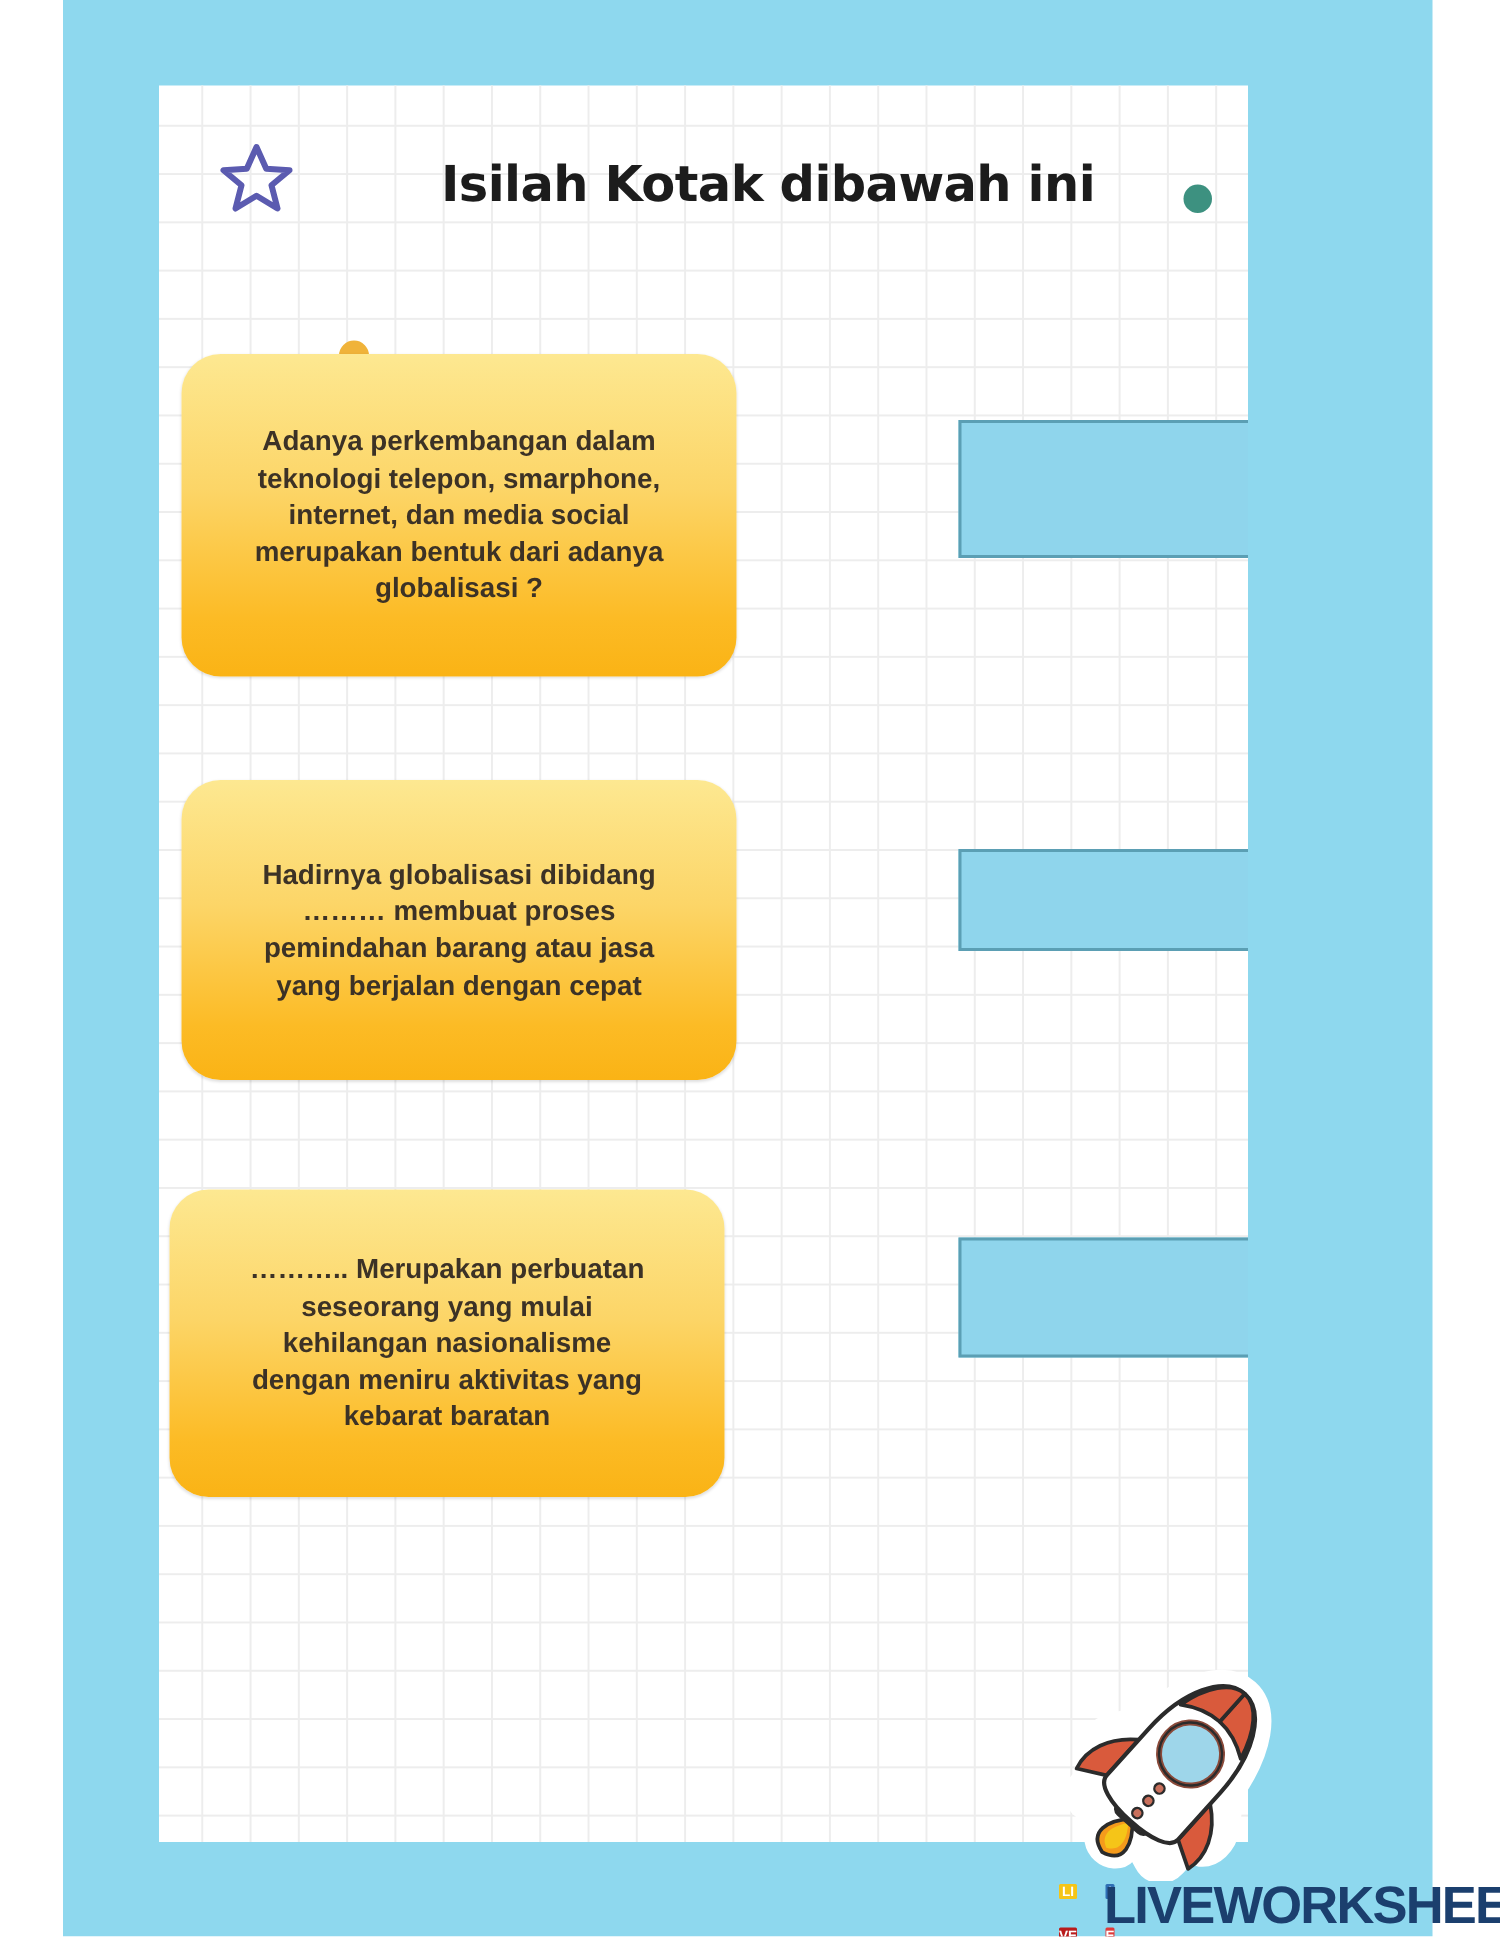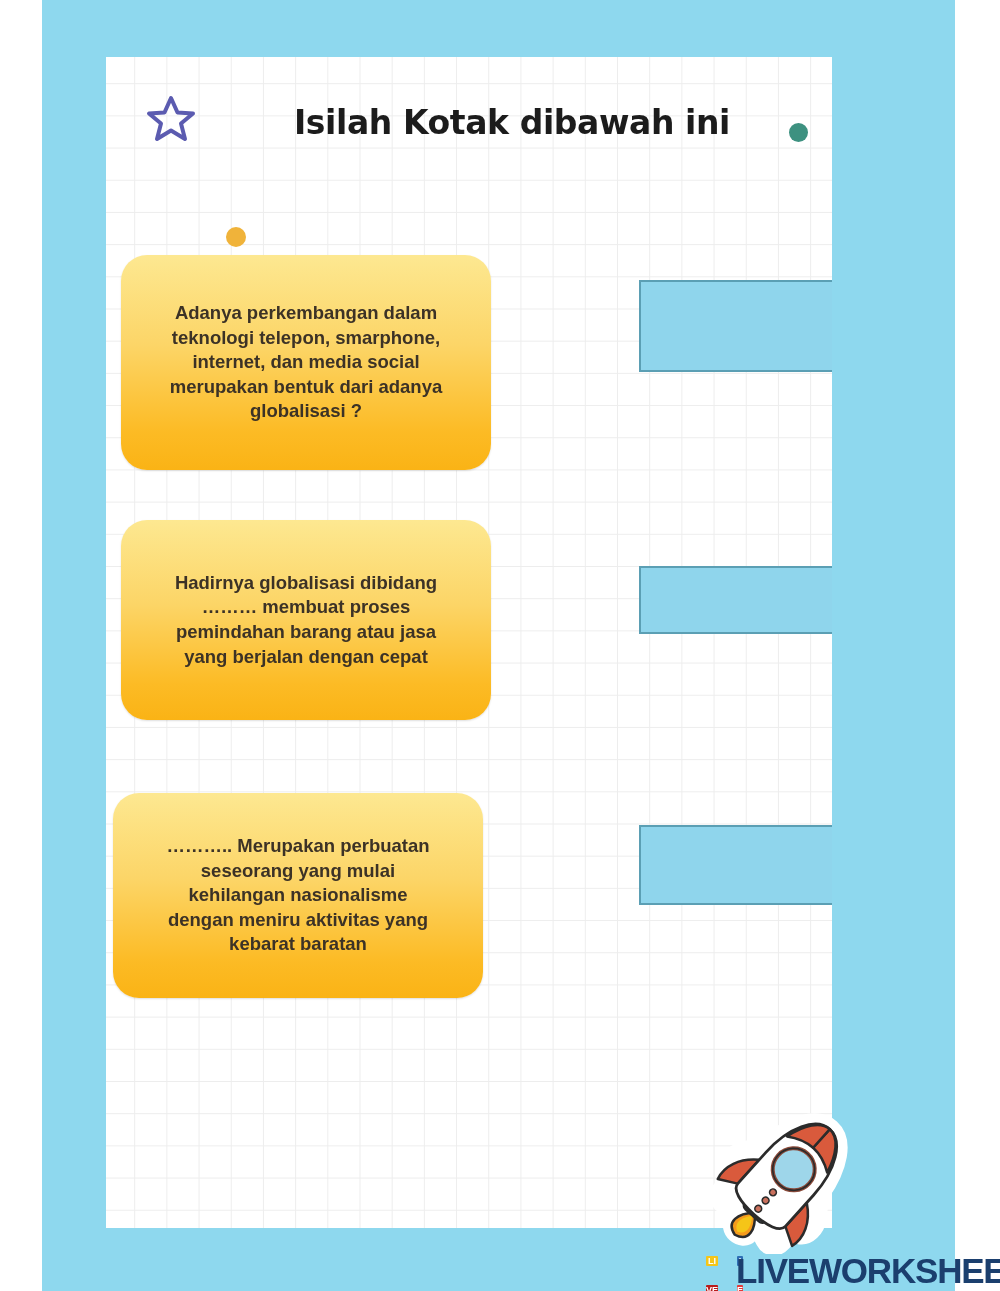--- a/index.html
+++ b/index.html
@@ -117,21 +117,21 @@
     background: #f0b33a;
   }
 
   .answer-box {
     position: absolute;
     background: #8fd5ec;
     border: 2.5px solid #5b9fb4;
   }
 
   
-  #row1 .qcard      { left: 15px;  top: 179px; height: 215px; margin-top: 19px; }
+  #row1 .qcard      { left: 15px;  top: 179px; height: 215px; }
   #row1 .orange-dot { left: 120px; top: 170px; }
   #row1 .answer-box { left: 533px; top: 223px; width: 243px; height: 92px; }
 
   #row2 .qcard      { left: 15px;  top: 463px; height: 200px; }
   #row2 .answer-box { left: 533px; top: 509px; width: 243px; height: 68px; }
 
   #row3 .qcard      { left: 7px;  top: 736px; height: 205px; }
   #row3 .answer-box { left: 533px; top: 768px; width: 247px; height: 80px; }
 
   

